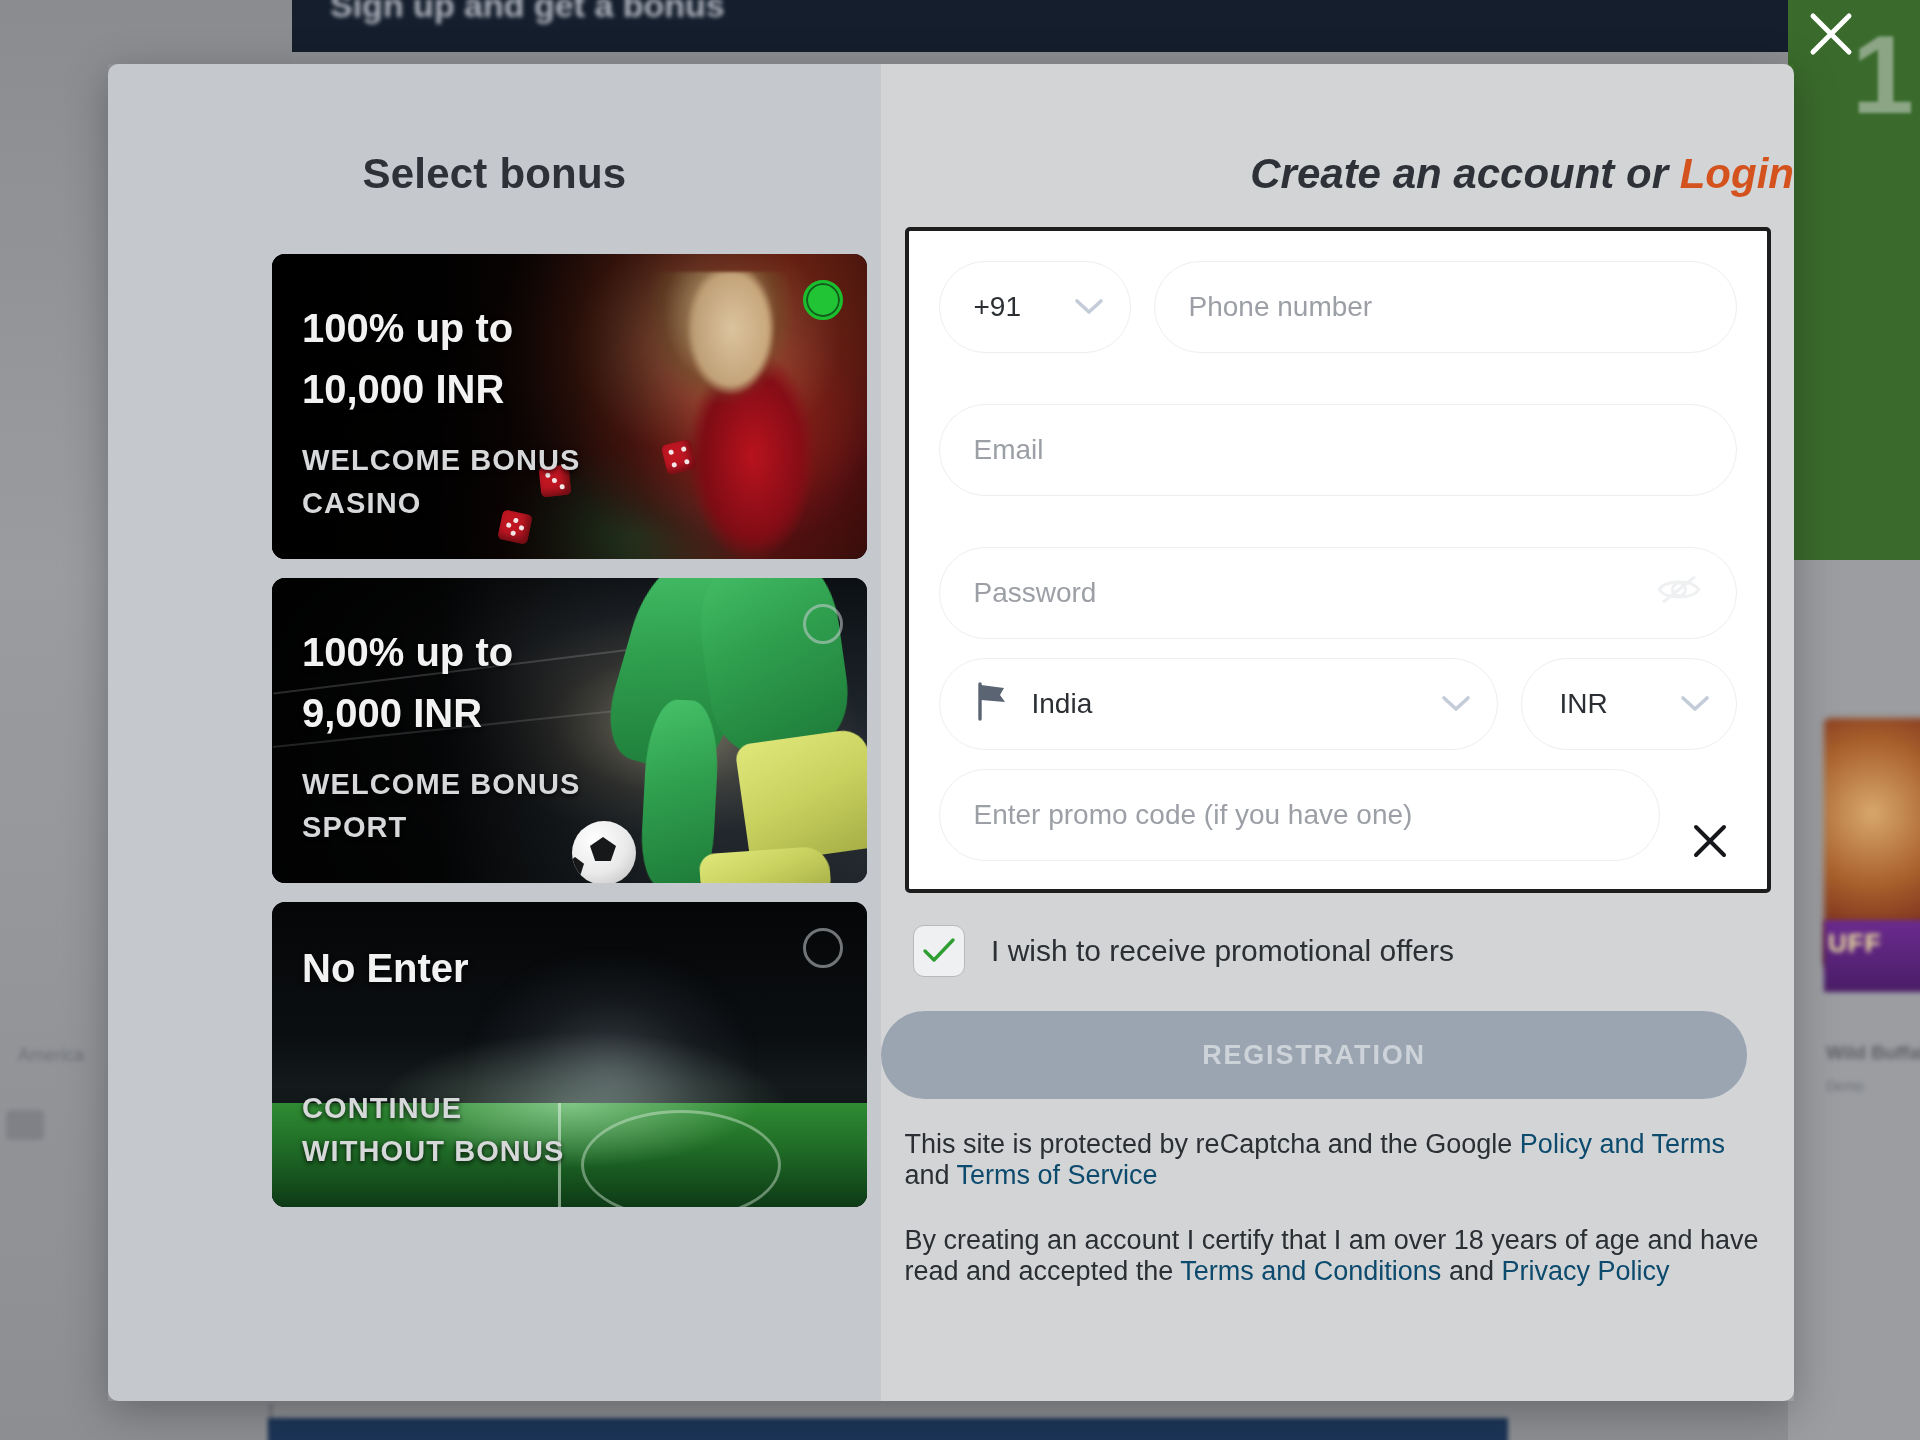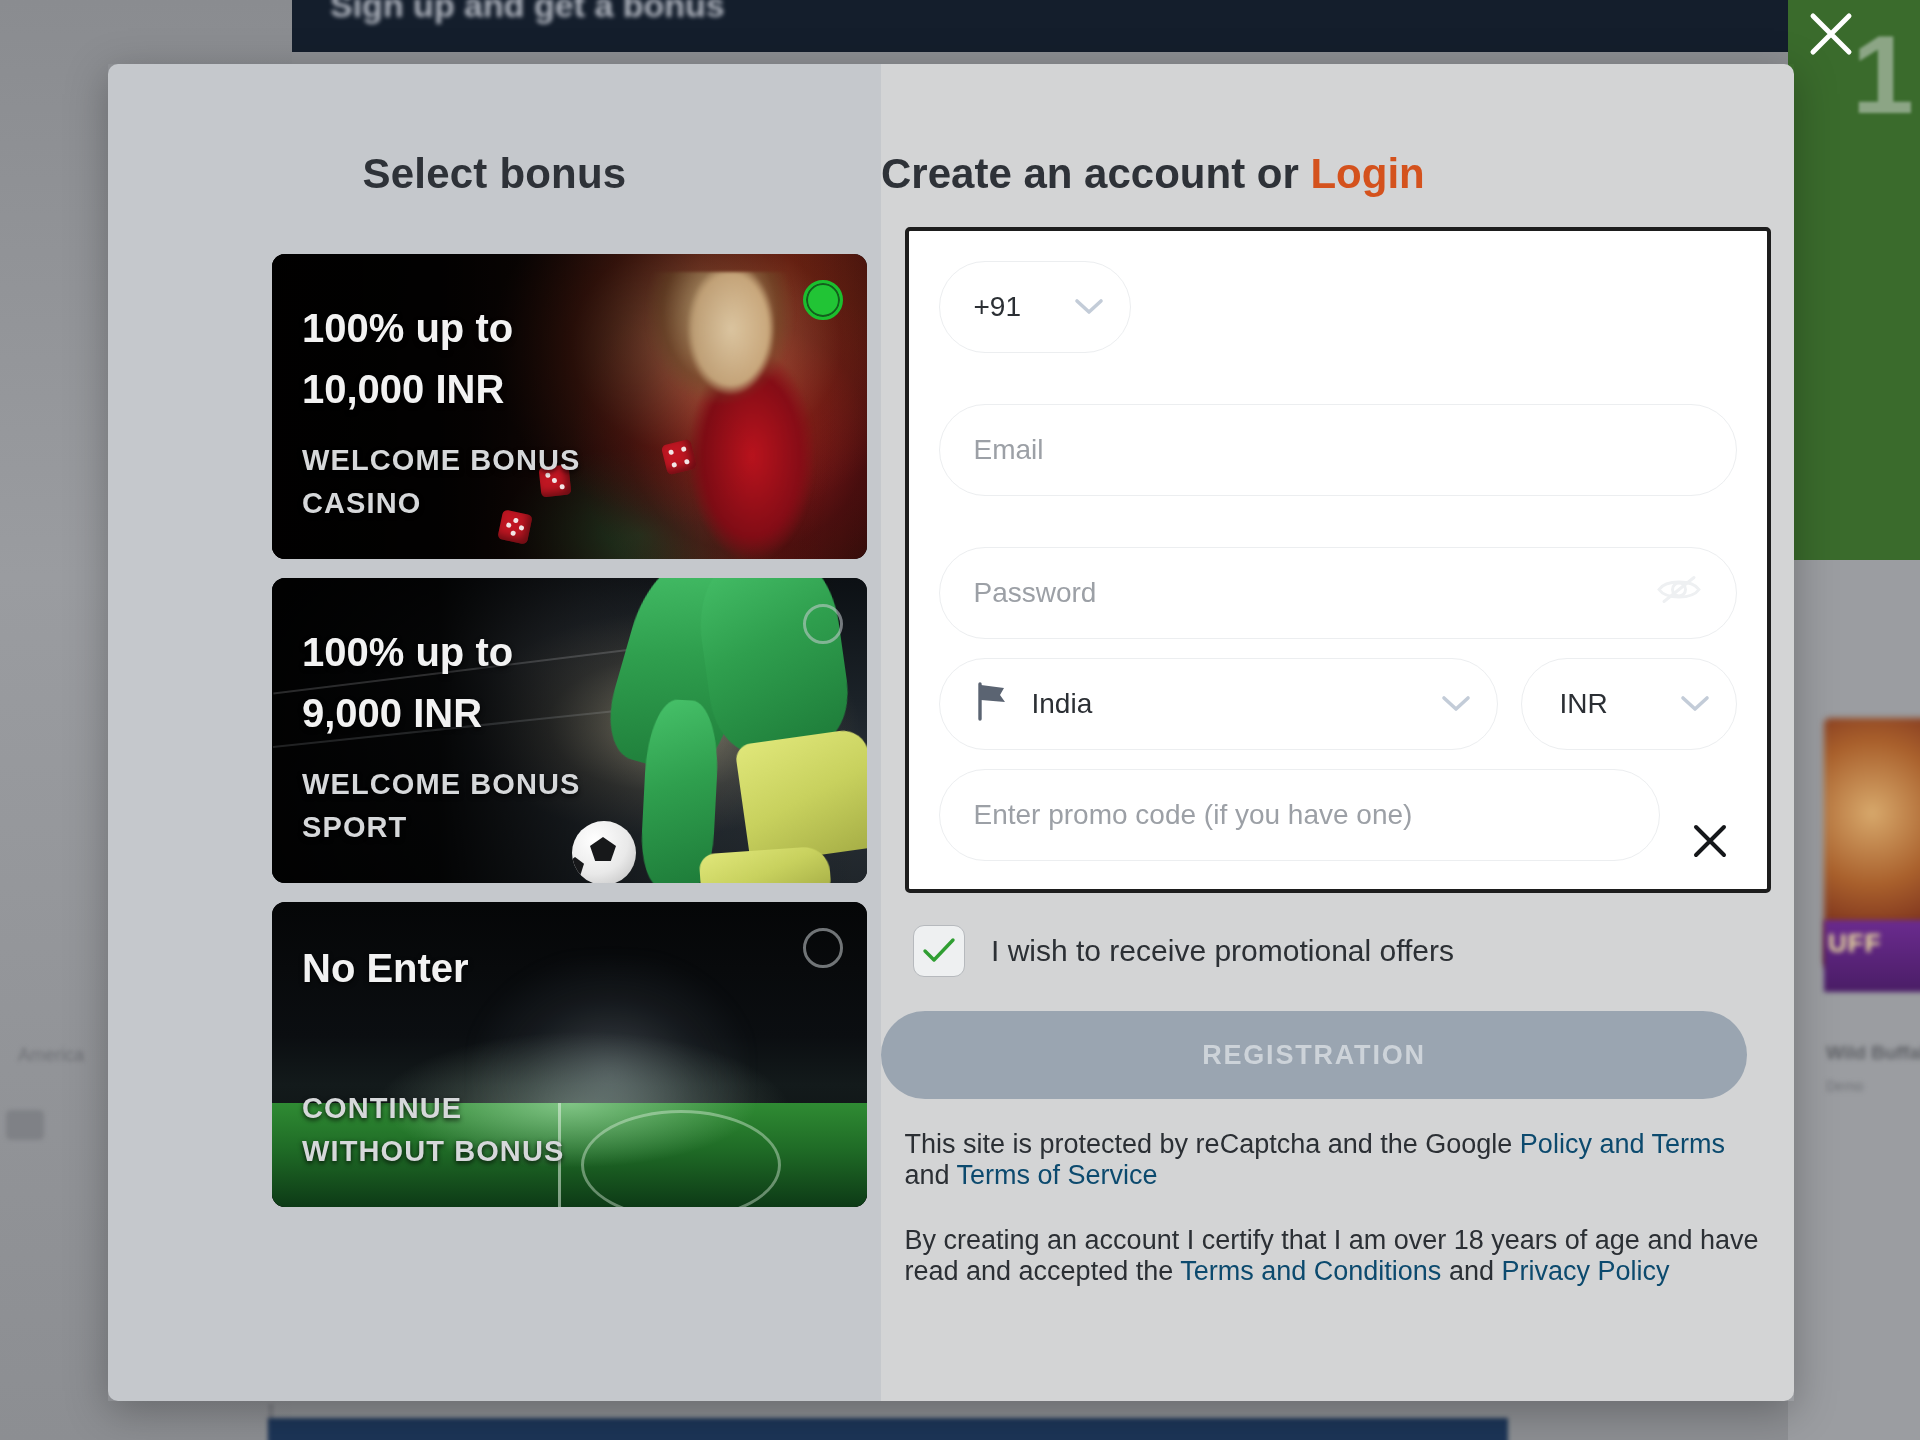--- a/index.html
+++ b/index.html
@@ -225,22 +225,22 @@
     border: 3px solid rgba(225,240,225,.42); border-radius: 50%;
   }
   .smoke {
     position:absolute; left:34%; top:18%; width:46%; height:55%;
     background: radial-gradient(ellipse at 50% 70%, rgba(170,185,195,.3) 0%, rgba(120,135,150,.1) 45%, rgba(0,0,0,0) 76%);
     filter: blur(8px);
   }
 
   
   .r-title {
-    text-align: left; margin-top: 86px;
-    font-size: 42px; font-weight: bold; color: #2e3238;
+    text-align: right; margin-top: 86px;
+    font-size: 42px; font-weight: bold; color: #2e3238; font-style: italic;
   }
   .r-title .login { color: #d4521d; }
 
   .form-card {
     margin: 29px auto 0 auto;
     width: 866px;
     background: #ffffff;
     border: 4px solid #1d1d1d;
     border-radius: 5px;
     padding: 30px 30px 28px 30px;
@@ -412,20 +412,23 @@
 
       <div class="row">
         <div class="field cc">
           <span>+91</span>
           <span class="chev">
             <svg width="30" height="18" viewBox="0 0 30 18">
                 <path d="M3 3 L15 14 L27 3" stroke="#c3ccd8" stroke-width="3.6" fill="none" stroke-linecap="round" stroke-linejoin="round"></path>
               </svg>
           </span>
         </div>
+        <div class="field phone">
+          <span class="ph">Phone number</span>
+        </div>
       </div>
 
       <div class="row">
         <div class="field full">
           <span class="ph">Email</span>
         </div>
       </div>
 
       <div class="row">
         <div class="field full">

